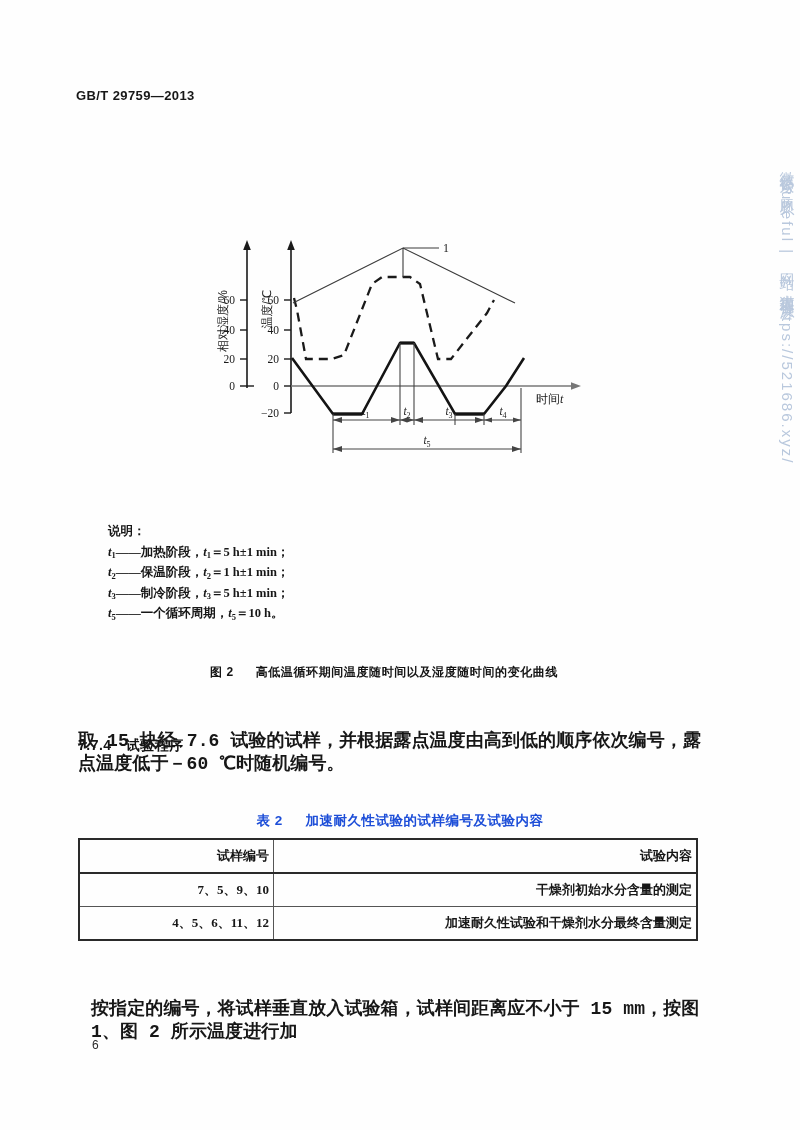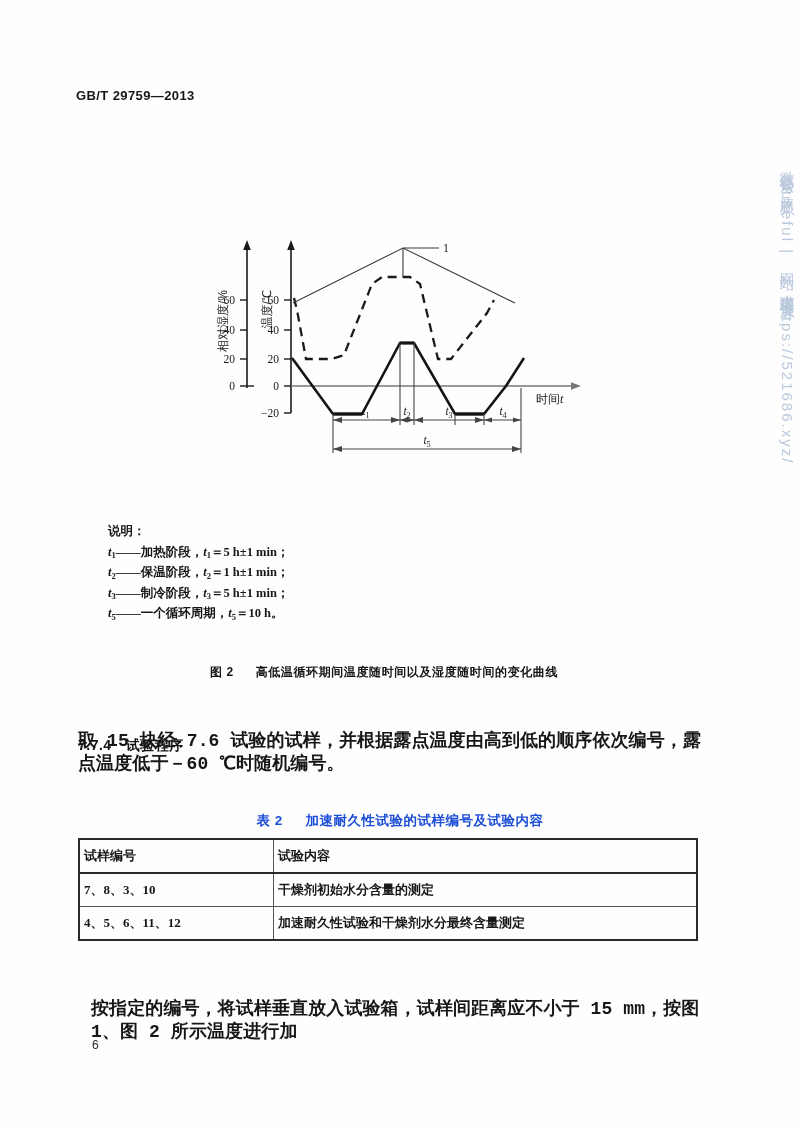--- a/index.html
+++ b/index.html
@@ -93,21 +93,21 @@
   .tbl{
     position:absolute;left:78px;top:838px;width:620px;
     border-collapse:collapse;
     font-family:"Liberation Serif","DejaVu Serif",serif;
     font-weight:bold;
     font-size:13px;
     color:#171717;
   }
   .tbl td,.tbl th{
     border:1px solid #555;
-    text-align:left;
+    text-align:right;
     padding:7px 4px;
     height:18px;
     font-weight:bold;
   }
   .tbl tr.head td{border-bottom:2px solid #2a2a2a;}
   .tbl{border:2px solid #2a2a2a;}
   .tbl td:first-child{width:185px;}
 
   
   .pageno{
@@ -253,21 +253,21 @@
     <span>加速耐久性试验的试样编号及试验内容</span>
   </div>
 
   <table class="tbl">
     <tbody>
       <tr class="head">
         <td>试样编号</td>
         <td>试验内容</td>
       </tr>
       <tr>
-        <td>7、8、3、10</td>
+        <td>7、5、9、10</td>
         <td>干燥剂初始水分含量的测定</td>
       </tr>
       <tr>
         <td>4、5、6、11、12</td>
         <td>加速耐久性试验和干燥剂水分最终含量测定</td>
       </tr>
     </tbody>
   </table>
 
   <div id="para3" class="body-p">按指定的编号，将试样垂直放入试验箱，试样间距离应不小于 15 mm，按图 1、图 2 所示温度进行加</div>

